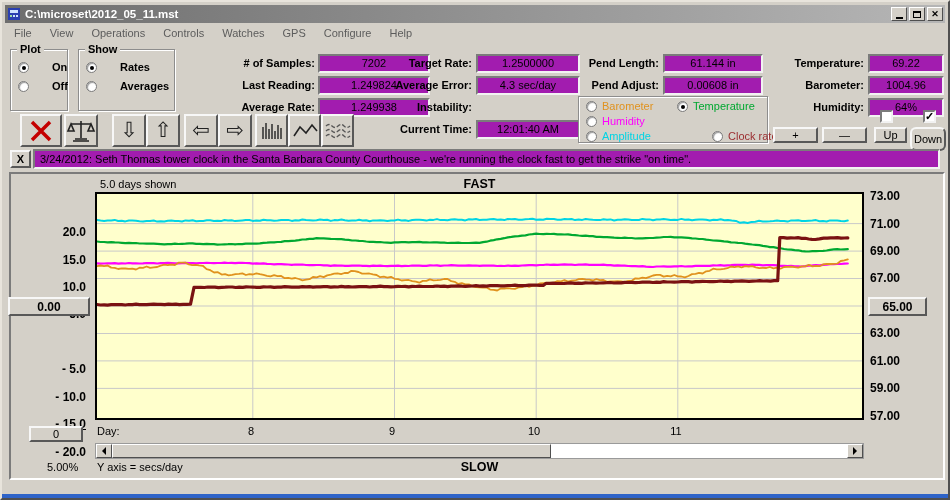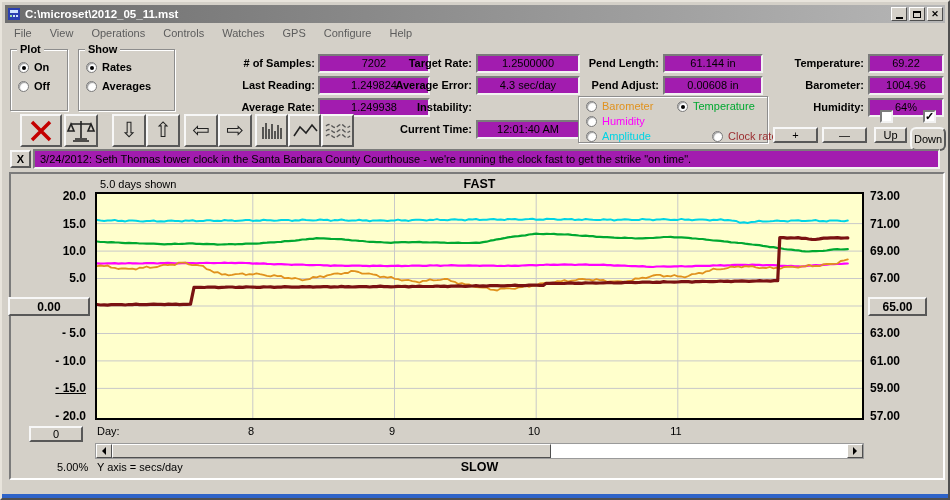--- a/index.html
+++ b/index.html
@@ -19,40 +19,40 @@
   
   .menubar{position:absolute;left:3px;top:22px;right:3px;height:18px;display:flex;align-items:center;}
   .menu-item{padding:2px 9px;color:#5c5c5c;}
   
   .gbox{position:absolute;border:1px solid #8d8d8d;box-shadow:1px 1px 0 #fff,inset 1px 1px 0 #fff;}
   .gbox .legend{position:absolute;top:-7px;left:6px;background:#d4d0c8;padding:0 3px;font-weight:bold;}
   .radio{display:inline-block;width:11px;height:11px;border-radius:50%;background:#fff;
     border:1px solid #7a7a7a;box-shadow:inset 1px 1px 1px #9c9c9c;position:relative;vertical-align:-2px;}
   .radio.sel::after{content:"";position:absolute;left:3px;top:3px;width:4px;height:4px;border-radius:50%;background:#000;}
   .rrow{position:absolute;white-space:nowrap;}
-  .rrow b{margin-left:5px;}
+  .rrow b{margin-left:23px;}
   .rlabel{margin-left:5px;}
   
   .fl{position:absolute;font-weight:bold;text-align:right;}
   .fv{position:absolute;height:19px;background:#a21caf;border:2px solid;border-color:#7b7b7b #f2f2f2 #f2f2f2 #7b7b7b;
     text-align:center;line-height:15px;}
   
   .btn{position:absolute;background:#d4d0c8;border:2px solid;border-color:#f7f7f7 #585858 #585858 #f7f7f7;
     display:flex;align-items:center;justify-content:center;text-align:center;}
   .btn.bold{font-weight:bold;}
   .toolbtn{position:absolute;top:112px;height:33px;background:#d4d0c8;border:2px solid;
     border-color:#f7f7f7 #585858 #585858 #f7f7f7;display:flex;align-items:center;justify-content:center;}
   .arrow-glyph{font-size:21px;color:#222;line-height:1;margin-top:-3px;}
   .cbox{position:absolute;width:13px;height:13px;background:#fff;border:2px solid;
     border-color:#7b7b7b #f2f2f2 #f2f2f2 #7b7b7b;font-size:11px;font-weight:bold;line-height:9px;text-align:center;}
   
   .panel{position:absolute;left:7px;top:170px;width:936px;height:308px;background:#d4d0c8;
     border:2px solid;border-color:#7b7b7b #fff #fff #7b7b7b;}
   .plot{position:absolute;left:93px;top:190px;width:769px;height:228px;background:#ffffcc;border:2px solid #000;}
-  .tick-l{position:absolute;width:50px;text-align:right;font-weight:bold;font-size:12px;}
+  .tick-l{position:absolute;width:50px;text-align:right;font-weight:bold;font-size:12px;margin-top:36px;}
   .tick-r{position:absolute;width:54px;text-align:left;font-weight:bold;font-size:12px;}
   .axisbtn{font-weight:bold;font-size:12px;}
   .daytick{position:absolute;width:24px;text-align:center;font-size:11px;}
   .chart-cap{position:absolute;font-size:11px;}
   .fastslow{position:absolute;left:93px;width:769px;text-align:center;font-weight:bold;font-size:12.5px;}
   
   .hscroll{position:absolute;left:93px;top:441px;width:769px;height:16px;background:#fff;
     border:1px solid #9a9a9a;}
   .sb-arrow{position:absolute;top:0;width:16px;height:14px;background:#d4d0c8;border:1px solid;
     border-color:#fff #4f4f4f #4f4f4f #fff;display:flex;align-items:center;justify-content:center;}
@@ -254,18 +254,18 @@
   <div class="hscroll">
     <span class="sb-arrow" style="left:0;">
         <span class="tri-left"></span>
       </span>
     <span class="sb-thumb"></span>
     <span class="sb-arrow" style="right:0;">
         <span class="tri-right"></span>
       </span>
   </div>
 
-  <span class="chart-cap" style="left:40px;top:459px;padding-left:15px;">5.00%</span>
+  <span class="chart-cap" style="left:30px;top:459px;padding-left:15px;">5.00%</span>
   <span class="chart-cap" style="left:95px;top:459px;">Y axis = secs/day</span>
   <span class="fastslow" style="top:458px;">SLOW</span>
 
   <div class="bottom-strip"></div>
 </div>
 
 </body></html>

